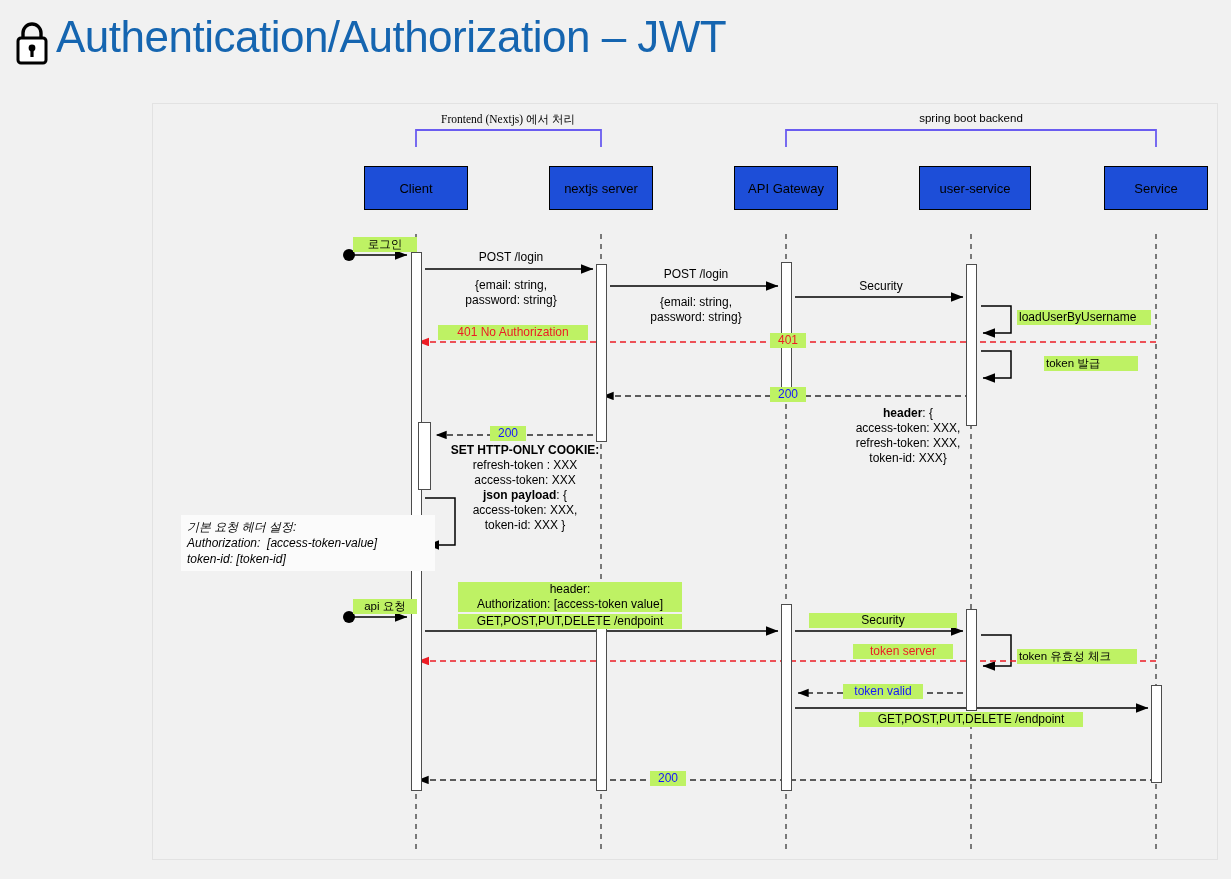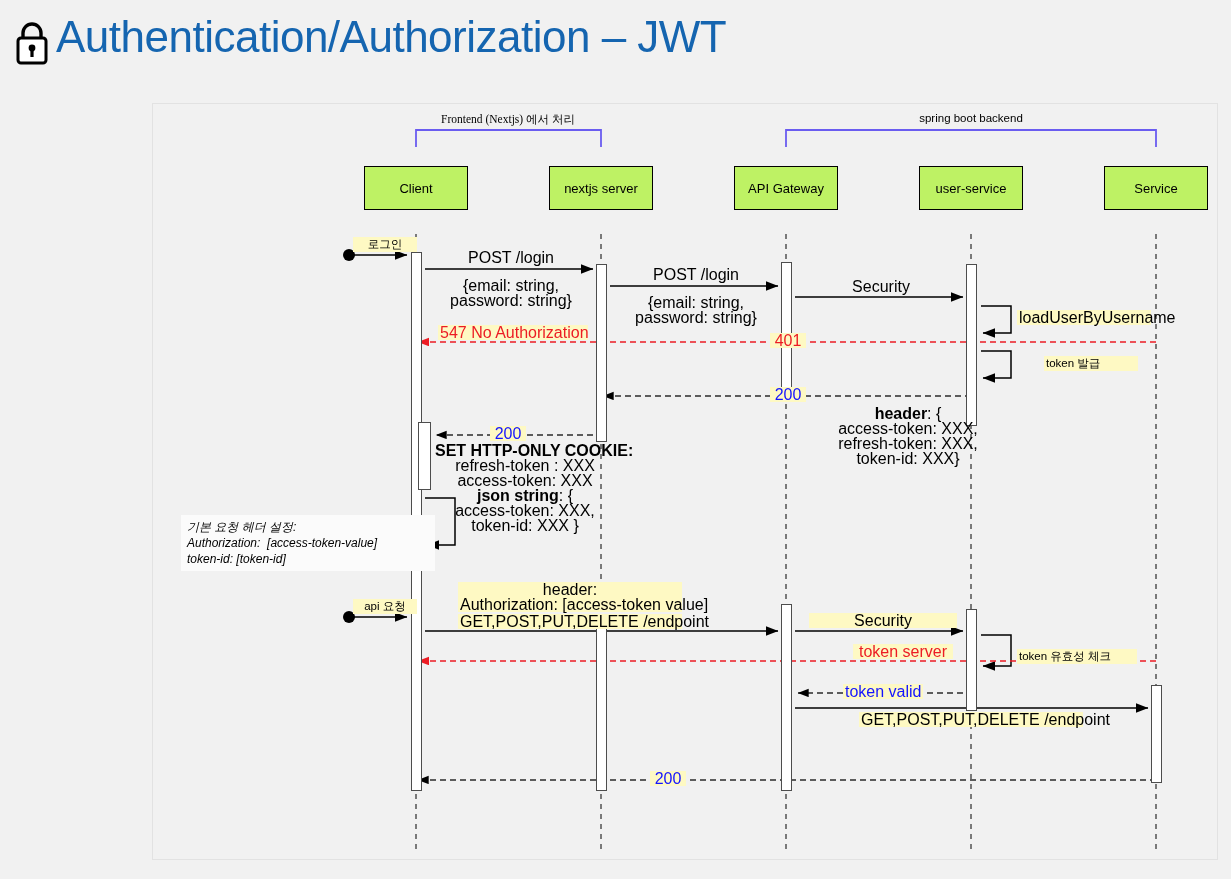--- a/index.html
+++ b/index.html
@@ -26,36 +26,36 @@
   #diagram{
     position:absolute;left:152px;top:103px;
     width:1066px;height:757px;
     background:#f1f1f1;
     border:1px solid #e2e2e2;
     box-sizing:border-box;
   }
   #canvas{position:absolute;left:0;top:0;width:1066px;height:757px;}
 
   .node-box{
-    position:absolute;background:#bef264;border:1px solid #000;
+    position:absolute;background:#1d4ed8;border:1px solid #000;
     box-sizing:border-box;height:44px;
     display:flex;align-items:center;justify-content:center;
     font-size:13px;color:#000;
   }
   .grp-label{
     position:absolute;font-size:11.5px;color:#000;
     white-space:nowrap;text-align:center;
   }
   .msg{
-    position:absolute;font-size:16px;color:#000;
+    position:absolute;font-size:12px;color:#000;
     white-space:pre;text-align:center;line-height:15px;
   }
   .msg.red{color:#ec1c24;}
   .msg.blue{color:#1414ff;}
-  .msg.boxed{background:#fef9c3;padding:0 2px;}
+  .msg.boxed{background:#bef264;padding:0 2px;}
   .msg.kr{font-size:11.5px;}
   .note{
     position:absolute;background:#fbfbfb;font-size:12px;color:#000;
     line-height:16px;white-space:pre;padding:4px 6px;
   }
   .act{
     position:absolute;background:#ffffff;border:1px solid #4d4d4d;
     box-sizing:border-box;
   }
   b{font-weight:bold;}
@@ -145,21 +145,21 @@
 
   <div class="node-box" style="left:211px;top:62px;width:104px;">
     <span>Client</span>
   </div>
   <div class="node-box" style="left:396px;top:62px;width:104px;">
     <span>nextjs server</span>
   </div>
   <div class="node-box" style="left:581px;top:62px;width:104px;">
     <span>API Gateway</span>
   </div>
-  <div class="node-box" style="left:766px;top:62px;width:104px;">
+  <div class="node-box" style="left:766px;top:62px;width:112px;">
     <span>user-service</span>
   </div>
   <div class="node-box" style="left:951px;top:62px;width:104px;">
     <span>Service</span>
   </div>
 
   <div class="grp-label" style="left:255px;top:8px;width:200px;font-family:Liberation Serif, serif;">Frontend (Nextjs) 에서 처리</div>
   <div class="grp-label" style="left:718px;top:8px;width:200px;">spring boot backend</div>
 
   <div class="act" style="left:258px;top:148px;width:11px;height:539px;"></div>
@@ -183,30 +183,30 @@
 password: string}</div>
 
   <div class="msg" style="left:471px;top:163px;width:144px;">POST /login</div>
   <div class="msg" style="left:471px;top:191px;width:144px;">{email: string,
 password: string}</div>
 
   <div class="msg" style="left:656px;top:175px;width:144px;">Security</div>
 
   <div class="msg boxed" style="left:864px;top:206px;width:130px;text-align:left;">loadUserByUsername</div>
 
-  <div class="msg red boxed" style="left:285px;top:221px;width:146px;">547 No Authorization</div>
+  <div class="msg red boxed" style="left:285px;top:221px;width:146px;">401 No Authorization</div>
   <div class="msg red boxed" style="left:617px;top:229px;width:32px;">401</div>
 
   <div class="msg boxed kr" style="left:891px;top:252px;width:90px;text-align:left;">token 발급</div>
 
   <div class="msg blue boxed" style="left:617px;top:283px;width:32px;">200</div>
   <div class="msg" style="left:665px;top:302px;width:180px;"><b>header</b>: {<br>access-token: XXX,<br>refresh-token: XXX,<br>token-id: XXX}</div>
 
   <div class="msg blue boxed" style="left:337px;top:322px;width:32px;">200</div>
-  <div class="msg" style="left:282px;top:339px;width:180px;"><b>SET HTTP-ONLY COOKIE:</b><br>refresh-token : XXX<br>access-token: XXX<br><b>json string</b>: {<br>access-token: XXX,<br>token-id: XXX }</div>
+  <div class="msg" style="left:282px;top:339px;width:180px;"><b>SET HTTP-ONLY COOKIE:</b><br>refresh-token : XXX<br>access-token: XXX<br><b>json payload</b>: {<br>access-token: XXX,<br>token-id: XXX }</div>
 
   <div class="note" style="left:28px;top:411px;width:242px;font-style:italic;">기본 요청 헤더 설정:
 Authorization:  [access-token-value]
 token-id: [token-id]</div>
 
   <div class="msg boxed kr" style="left:200px;top:495px;width:60px;">api 요청</div>
 
   <div class="msg boxed" style="left:305px;top:478px;width:220px;">header:
 Authorization: [access-token value]</div>
   <div class="msg boxed" style="left:305px;top:510px;width:220px;">GET,POST,PUT,DELETE /endpoint</div>

